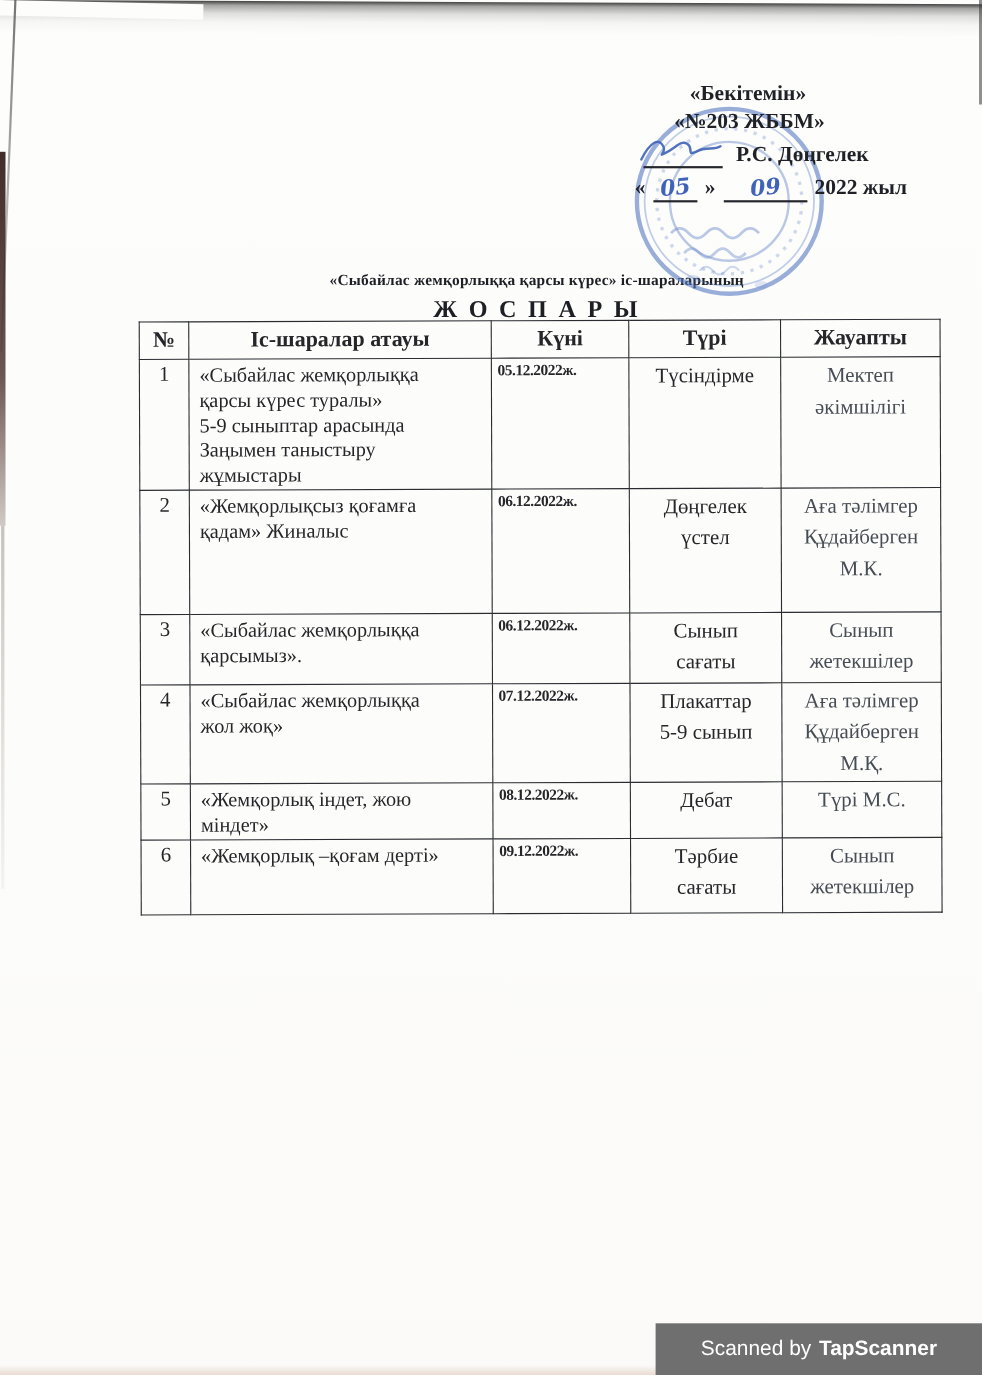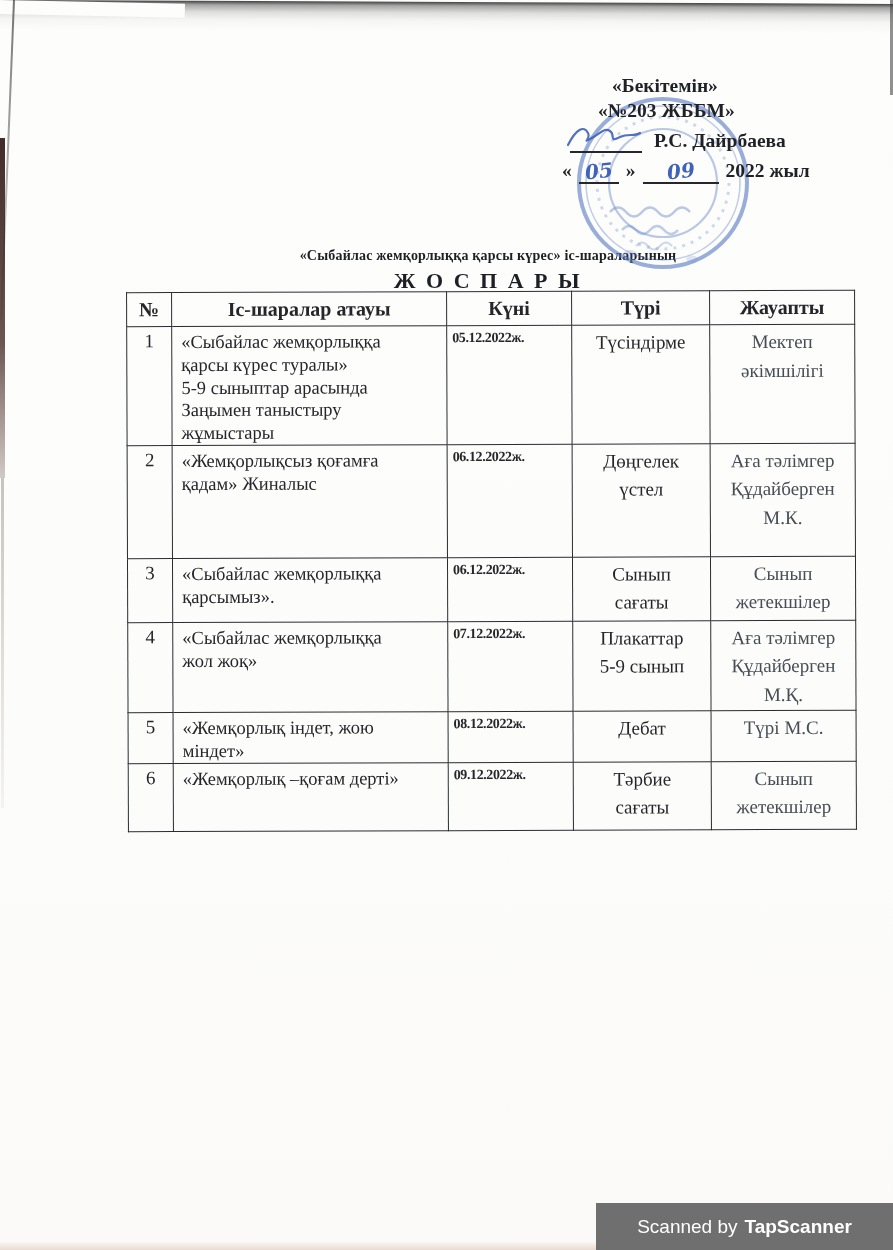--- a/index.html
+++ b/index.html
@@ -14,21 +14,21 @@
     background:linear-gradient(to bottom,rgba(70,70,70,0.75),rgba(120,120,120,0.2));
     transform:rotate(2.3deg);transform-origin:top center;}
   .edge-left-mark{position:absolute;left:0;top:138px;width:5px;height:340px;
     background:linear-gradient(to bottom,rgba(46,22,18,0.9),rgba(60,30,24,0.75) 60%,rgba(80,50,40,0.25));}
   .edge-left-mark2{position:absolute;left:1px;top:478px;width:3px;height:330px;
     background:linear-gradient(to bottom,rgba(80,60,55,0.3),rgba(100,80,70,0.05));}
   .edge-right-line{position:absolute;right:0;top:0;width:3px;height:95px;background:rgba(55,55,55,0.55);}
   .bottom-edge{position:absolute;left:0;bottom:0;right:0;height:9px;background:linear-gradient(to bottom,rgba(214,178,158,0),rgba(205,168,148,0.38));}
 
   
-  .approval{position:absolute;left:560px;top:74px;width:295px;font-weight:700;font-size:19.5px;color:#1f2126;line-height:24.5px;z-index:3;}
+  .approval{position:absolute;left:575px;top:74px;width:295px;font-weight:700;font-size:19.5px;color:#1f2126;line-height:24.5px;z-index:3;}
   .a-line{white-space:nowrap;}
   .a1{padding-left:52px;}
   .a2{padding-left:38px;}
   .a3{padding-left:28px;letter-spacing:1px;}
   .a4{display:flex;align-items:flex-end;padding-left:10px;gap:12px;margin-top:4px;}
   .sig-line{position:relative;width:72px;height:24px;border-bottom:2.2px solid #25272c;}
   .sig-line svg{position:absolute;left:-6px;top:-8px;}
   .a5{display:flex;align-items:flex-end;padding-left:2px;gap:7px;margin-top:6px;}
   .blank-day{display:inline-block;width:40px;text-align:center;border-bottom:2.2px solid #25272c;line-height:20px;}
   .blank-month{display:inline-block;width:76px;text-align:center;border-bottom:2.2px solid #25272c;line-height:20px;}
@@ -80,21 +80,21 @@
 
   <div class="approval">
     <div class="a-line a1">«Бекітемін»</div>
     <div class="a-line a2">«№203 ЖББМ»</div>
     <div class="a4">
       <span class="sig-line">
         <svg width="84" height="34" viewBox="0 0 84 34">
           <path d="M4,26 C12,10 20,6 24,14 C27,20 18,24 26,20 C36,15 40,8 46,12 C52,16 44,24 56,18 C64,14 70,18 76,14" fill="none" stroke="#3f63b8" stroke-width="2.2" stroke-linecap="round" opacity="0.9"></path>
         </svg>
       </span>
-      <span>Р.С. Дайрбаева</span>
+      <span>Р.С. Дөңгелек</span>
     </div>
     <div class="a5">
       <span>«</span>
         <span class="blank-day"><span class="hw">05</span></span>
         <span>»</span>
       <span class="blank-month"><span class="hw">09</span></span>
       <span>2022 жыл</span>
     </div>
   </div>
 

